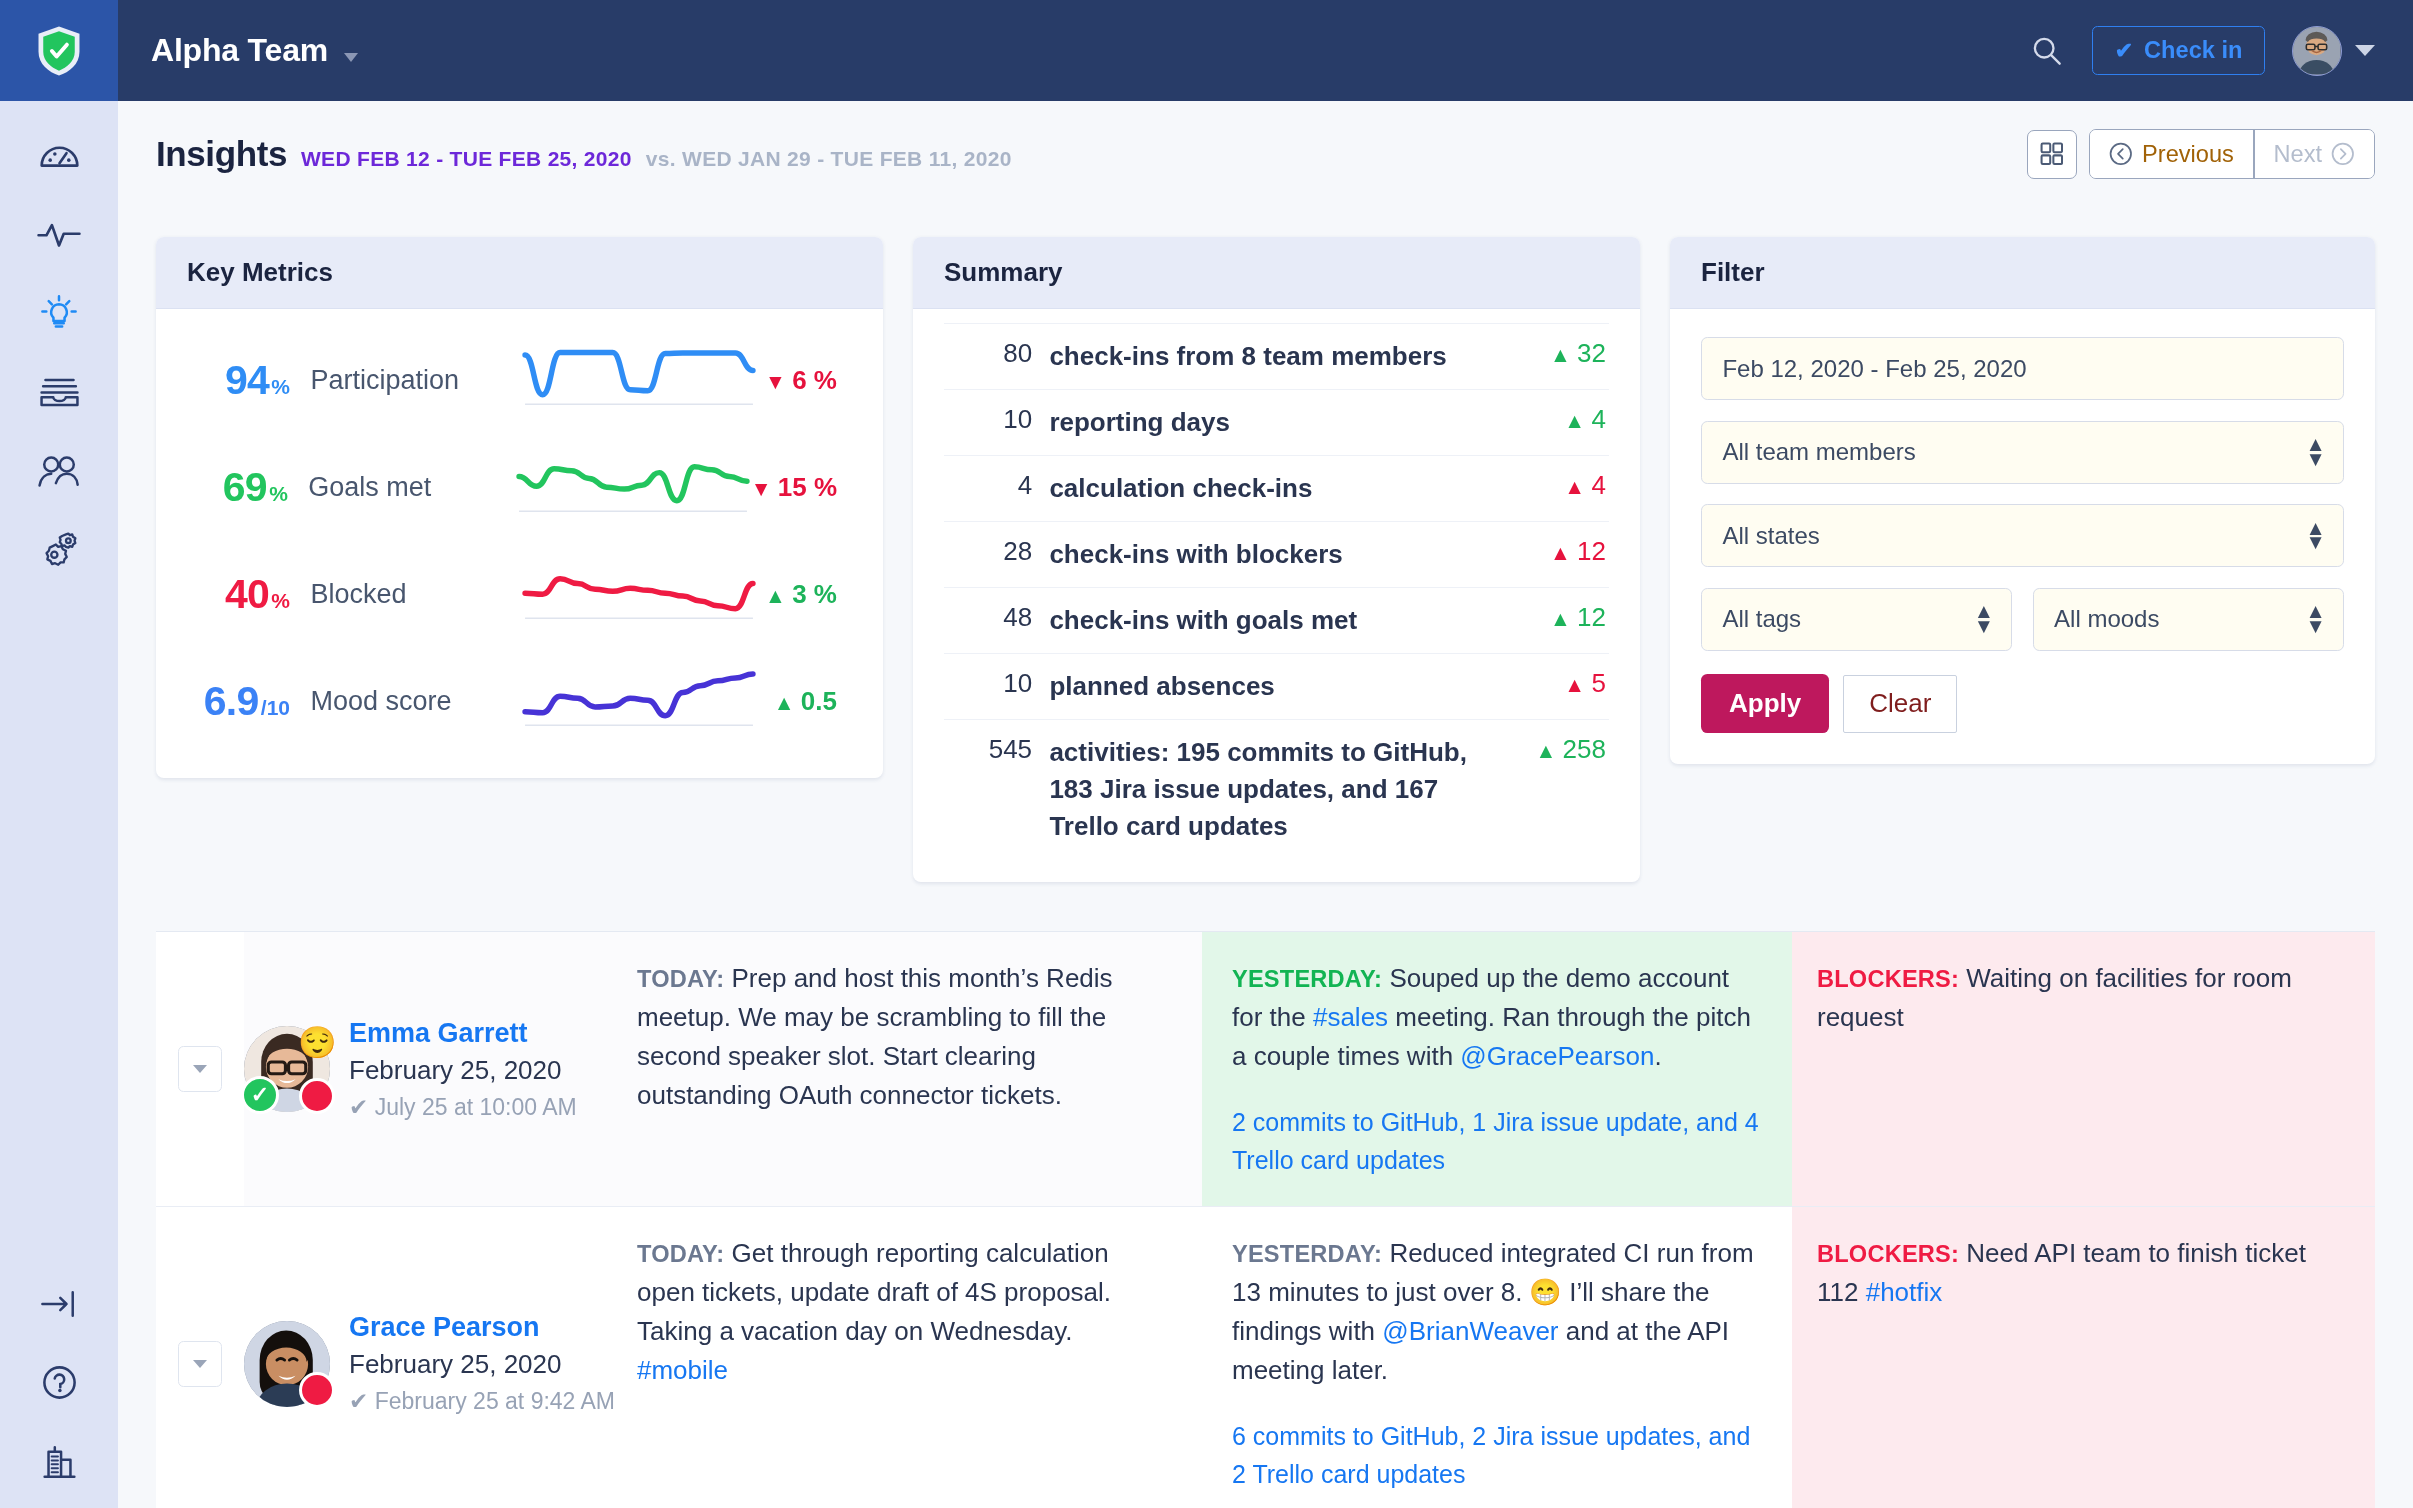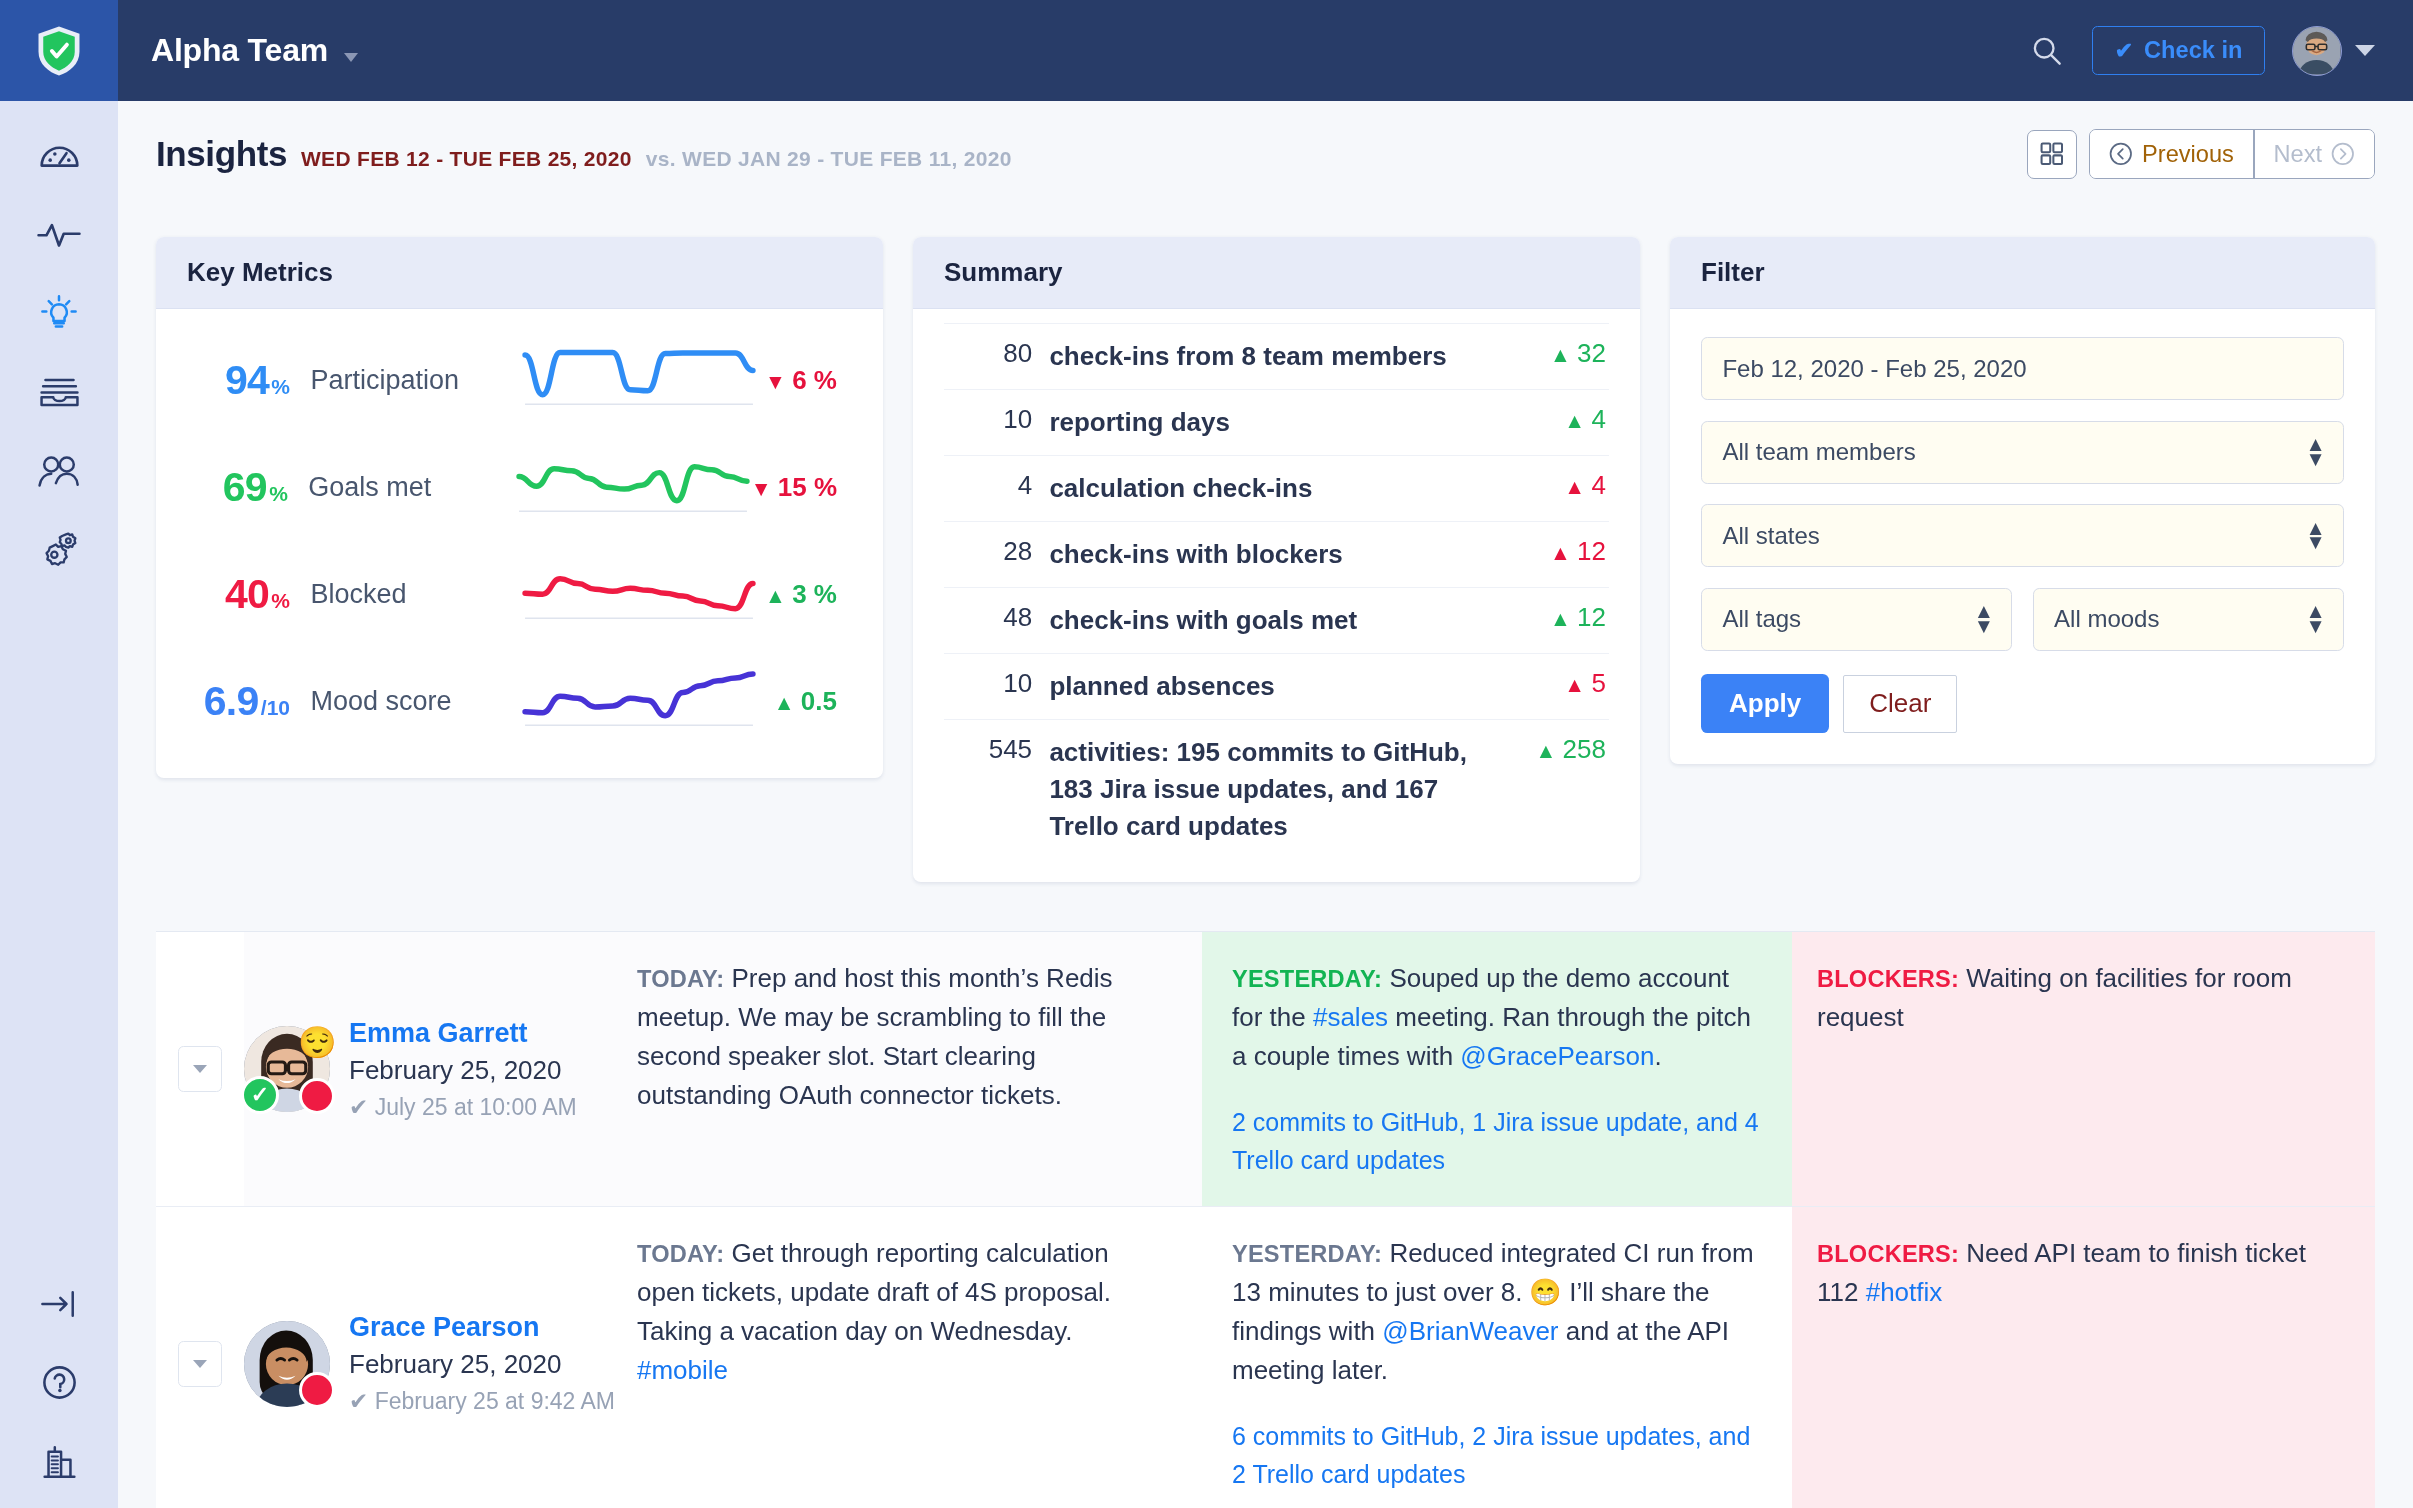--- a/index.html
+++ b/index.html
@@ -77,21 +77,21 @@
     border-top: 11.8px solid #ccd4e6;
   }
 
   
   .page-head {
     padding: 33px 38px 0 38px;
     display: flex; align-items: flex-start;
   }
   .page-title-row { display: flex; align-items: baseline; gap: 14px; flex: 1; }
   .page-title { font-size: 35px; font-weight: bold; color: #1b2440; letter-spacing:-0.4px;}
-  .range-cur { font-size: 21px; font-weight: bold; color: #7f1d1d; letter-spacing: 0.3px; }
+  .range-cur { font-size: 21px; font-weight: bold; color: #6d28d9; letter-spacing: 0.3px; }
   .range-prev { font-size: 21px; font-weight: bold; color: #a9b4c7; letter-spacing: 0.3px; }
   .head-controls { display: flex; align-items: center; gap: 12.6px; margin-top: -4.7px;}
   .icon-box {
     width: 50px; height: 49px; border: 1.6px solid #9aa6bd; border-radius: 7px;
     background: #ffffff; display: flex; align-items: center; justify-content: center;
     cursor: pointer;
   }
   .pager { display: flex; border: 1.6px solid #9aa6bd; border-radius: 7px; background:#fff; overflow: hidden; }
   .pager-btn {
     display: flex; align-items: center; gap: 9.4px;
@@ -155,21 +155,21 @@
     padding: 0 20.4px; display: flex; align-items: center;
     font-family: "Liberation Sans", sans-serif; margin-bottom: 20.4px;
     position: relative; cursor: pointer;
   }
   .fld .spin { position: absolute; right: 17.3px; top: 50%; transform: translateY(-50%); line-height: 0.72; color:#3c4a63; font-size: 20.4px; }
   .fld .spin div { line-height: 0.72; }
   .fld-row { display: flex; gap: 20.4px; }
   .fld-row .fld { margin-bottom: 23.6px; }
   .btn-row { display: flex; gap: 14px; align-items: center; }
   .btn-apply {
-    background: #3b82f6; color: #fff; font-size: 26px; font-weight: bold;
+    background: #be185d; color: #fff; font-size: 26px; font-weight: bold;
     border: none; border-radius: 6.3px; padding: 14px 28px; cursor: pointer;
     font-family: "Liberation Sans", sans-serif;
   }
   .btn-clear {
     background: #fff; color: #7f1d1d; font-size: 26px;
     border: 1.6px solid #c9d1df; border-radius: 2px; padding: 12.6px 25px; cursor: pointer;
     font-family: "Liberation Sans", sans-serif;
   }
 
   

